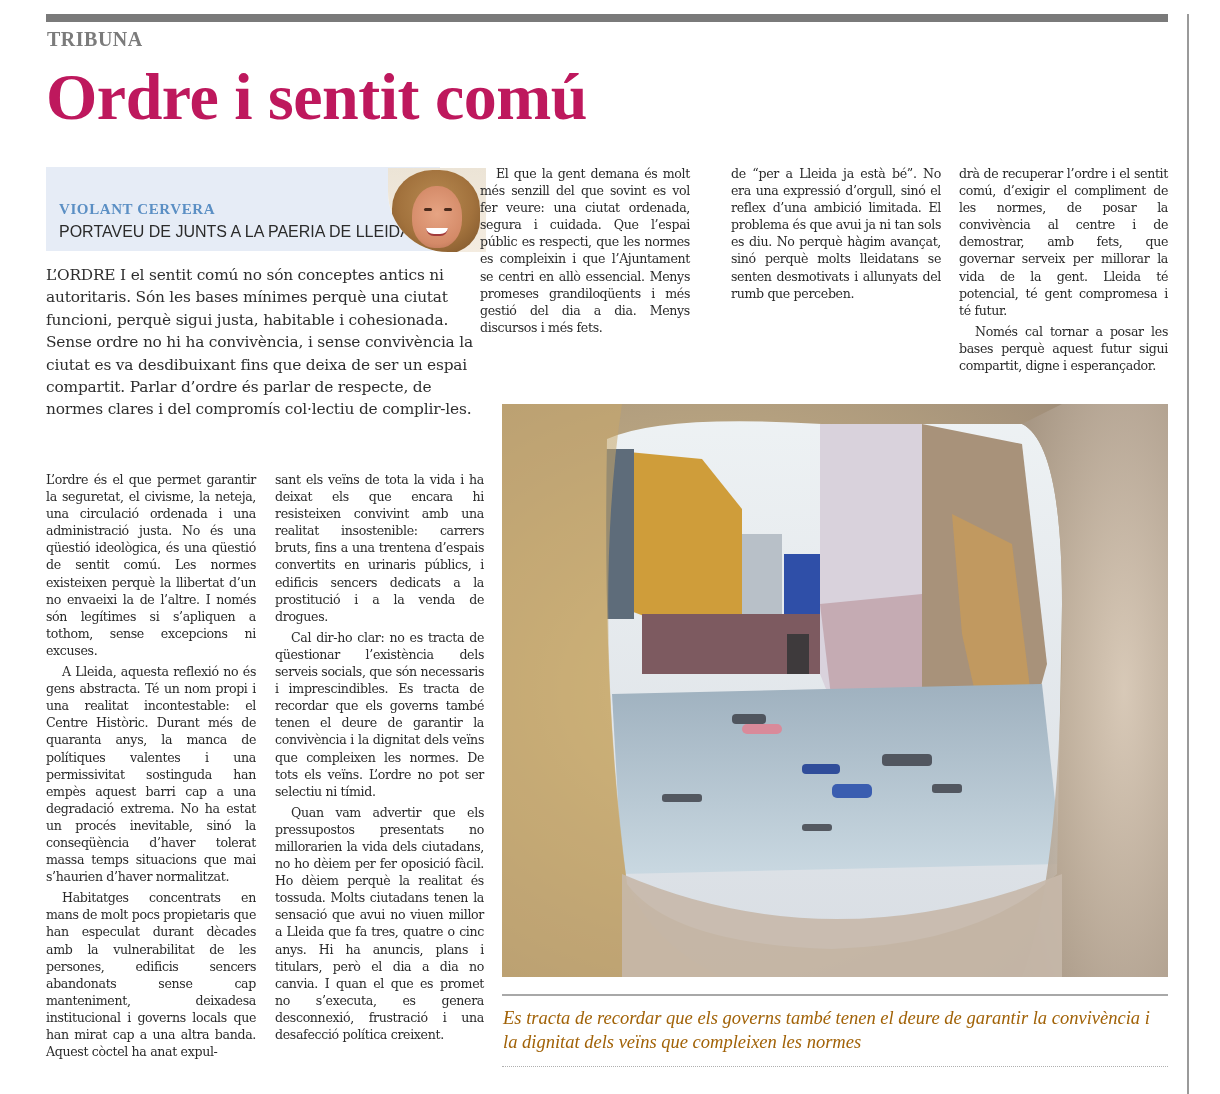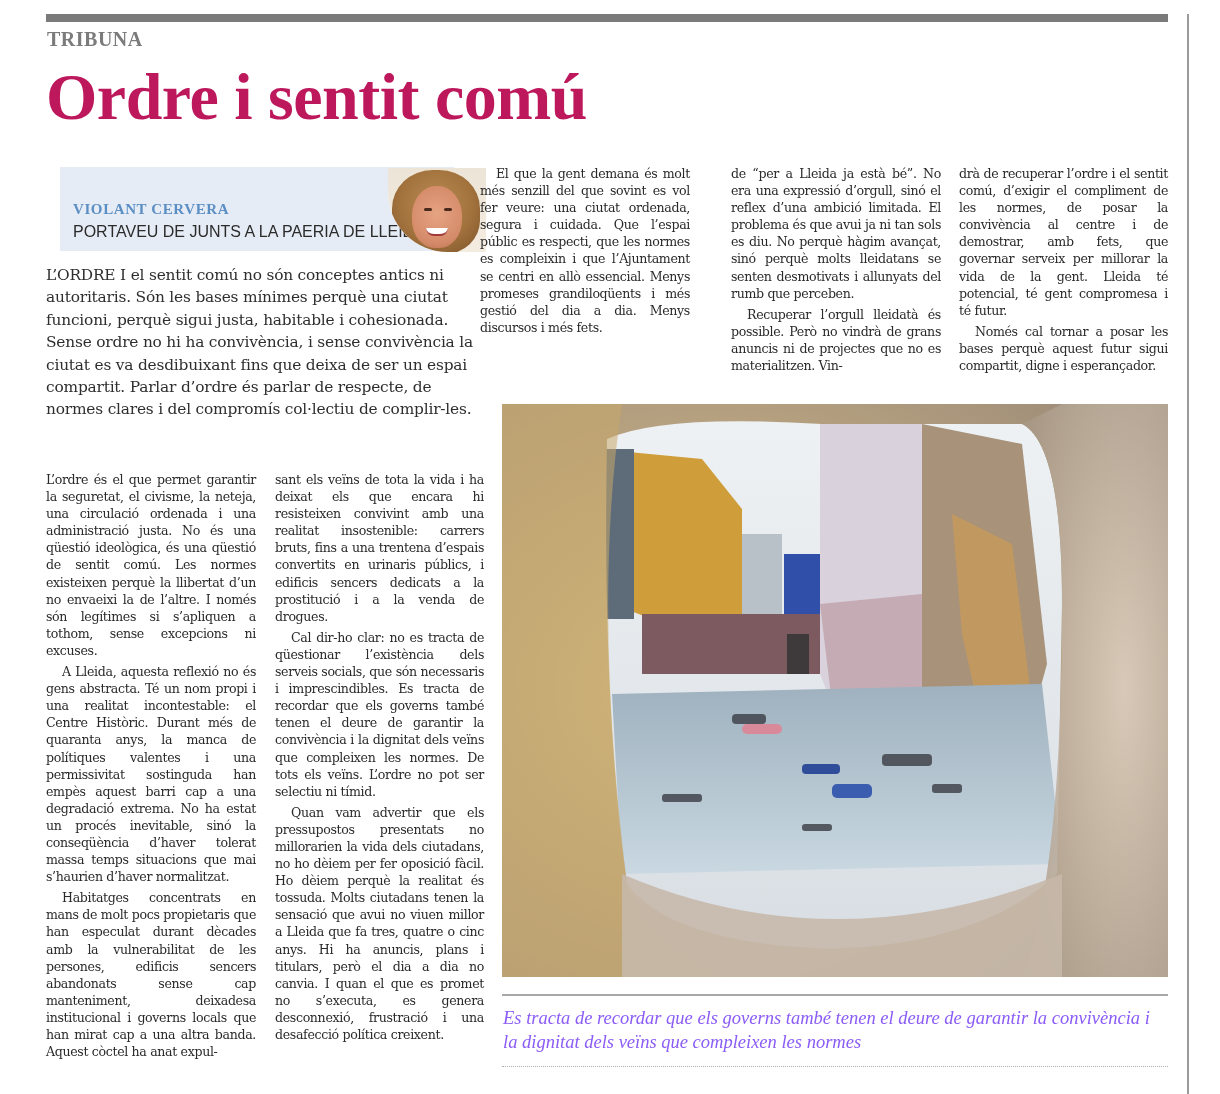--- a/index.html
+++ b/index.html
@@ -5,42 +5,42 @@
   * { box-sizing: border-box; margin: 0; padding: 0; }
   html, body { width: 1220px; height: 1094px; background: #ffffff; overflow: hidden; }
   body { position: relative; font-family: "DejaVu Serif", "Liberation Serif", serif; color: #2a2a2a; }
 
   .top-rule { position: absolute; left: 46px; top: 14px; width: 1122px; height: 8px; background: #7a7a7a; }
   .right-rule { position: absolute; left: 1187px; top: 14px; width: 2px; height: 1080px; background: #9a9a9a; }
 
   .section-label { position: absolute; left: 47px; top: 28px; font-family: "Liberation Serif", serif; font-weight: bold; font-size: 20px; letter-spacing: 0.5px; color: #7b7b7b; }
   .headline { position: absolute; left: 46px; top: 64px; font-family: "Liberation Serif", serif; font-size: 66px; color: #be185d; letter-spacing: -0.5px; line-height: 1; }
 
-  .byline { position: absolute; left: 60px; top: 167px; width: 394px; height: 84px; background: #e6ecf6; }
+  .byline { position: absolute; left: 46px; top: 167px; width: 394px; height: 84px; background: #e6ecf6; }
   .byline .name { position: absolute; left: 13px; top: 34px; font-family: "Liberation Serif", serif; font-weight: bold; font-size: 15px; letter-spacing: 0.6px; color: #5b8fc4; }
   .byline .role { position: absolute; left: 13px; top: 56px; font-family: "Liberation Sans", sans-serif; font-size: 16px; color: #2b2b2b; }
   .portrait { position: absolute; left: 388px; top: 168px; width: 98px; height: 84px; overflow: hidden; border-radius: 0 0 0 60px; background: #fff; }
   .portrait .bg { position: absolute; inset: 0; background: linear-gradient(180deg,#ece4d6,#f4ece0); }
   .portrait .hair { position: absolute; left: 4px; top: 2px; width: 88px; height: 84px; border-radius: 46% 46% 40% 40%; background: radial-gradient(circle at 50% 40%, #b88b52 0%, #a2723d 55%, #7a5228 100%); }
   .portrait .face { position: absolute; left: 24px; top: 18px; width: 50px; height: 62px; border-radius: 48% 48% 45% 45%; background: radial-gradient(circle at 50% 45%, #e6a483 0%, #d48a68 70%, #b56f52 100%); }
   .portrait .smile { position: absolute; left: 38px; top: 60px; width: 22px; height: 8px; border-radius: 0 0 12px 12px; background: #fff; border-bottom: 2px solid #a23a3a; }
   .portrait .eye { position: absolute; top: 40px; width: 8px; height: 3px; background: #4a2a1c; border-radius: 3px; }
 
   .lead { position: absolute; left: 46px; top: 264px; width: 438px; font-family: "DejaVu Serif", serif; font-size: 15.4px; line-height: 22.4px; color: #2e2e2e; letter-spacing: -0.2px; }
 
   .col { position: absolute; font-family: "DejaVu Serif", serif; font-size: 12.6px; line-height: 17.1px; color: #2a2a2a; text-align: justify; letter-spacing: -0.35px; }
   .col p { text-indent: 0; }
   .col p + p { text-indent: 16px; margin-top: 4px; }
   .col p.cont { text-indent: 0; }
 
   .photo { position: absolute; left: 502px; top: 404px; width: 666px; height: 573px; overflow: hidden; background: #cfd4d8; }
   .photo svg { display: block; }
 
   .pull-rule-top { position: absolute; left: 502px; top: 994px; width: 666px; height: 2px; background: #a8a8a8; }
-  .pullquote { position: absolute; left: 503px; top: 1006px; width: 660px; font-family: "Liberation Serif", serif; font-style: italic; font-size: 18.5px; line-height: 24px; color: #8b5cf6; }
+  .pullquote { position: absolute; left: 503px; top: 1006px; width: 660px; font-family: "Liberation Serif", serif; font-style: italic; font-size: 18.5px; line-height: 24px; color: #a16207; }
   .pull-rule-bottom { position: absolute; left: 502px; top: 1066px; width: 666px; border-top: 1px dotted #b0b0b0; }
 </style>
 </head>
 <body>
 
 <div class="top-rule"></div>
 <div class="right-rule"></div>
 
 <div class="section-label">TRIBUNA</div>
 <h1 class="headline">Ordre i sentit comú</h1>
@@ -71,21 +71,20 @@
   <p>Cal dir-ho clar: no es tracta de qüestionar l’existència dels serveis socials, que són necessaris i imprescindibles. Es tracta de recordar que els governs també tenen el deure de garantir la convivència i la dignitat dels veïns que compleixen les normes. De tots els veïns. L’ordre no pot ser selectiu ni tímid.</p>
   <p>Quan vam advertir que els pressupostos presentats no millorarien la vida dels ciutadans, no ho dèiem per fer oposició fàcil. Ho dèiem perquè la realitat és tossuda. Molts ciutadans tenen la sensació que avui no viuen millor a Lleida que fa tres, quatre o cinc anys. Hi ha anuncis, plans i titulars, però el dia a dia no canvia. I quan el que es promet no s’executa, es genera desconnexió, frustració i una desafecció política creixent.</p>
 </div>
 
 <div class="col" style="left:480px; top:165px; width:210px;">
   <p style="text-indent:16px">El que la gent demana és molt més senzill del que sovint es vol fer veure: una ciutat ordenada, segura i cuidada. Que l’espai públic es respecti, que les normes es compleixin i que l’Ajuntament se centri en allò essencial. Menys promeses grandiloqüents i més gestió del dia a dia. Menys discursos i més fets.</p>
 </div>
 
 <div class="col" style="left:731px; top:165px; width:210px;">
   <p class="cont">de “per a Lleida ja està bé”. No era una expressió d’orgull, sinó el reflex d’una ambició limitada. El problema és que avui ja ni tan sols es diu. No perquè hàgim avançat, sinó perquè molts lleidatans se senten desmotivats i allunyats del rumb que perceben.</p>
-  <p>Recuperar l’orgull lleidatà és possible. Però no vindrà de grans anuncis ni de projectes que no es materialitzen. Vin-</p>
 </div>
 
 <div class="col" style="left:959px; top:165px; width:209px;">
   <p class="cont">drà de recuperar l’ordre i el sentit comú, d’exigir el compliment de les normes, de posar la convivència al centre i de demostrar, amb fets, que governar serveix per millorar la vida de la gent. Lleida té potencial, té gent compromesa i té futur.</p>
   <p>Només cal tornar a posar les bases perquè aquest futur sigui compartit, digne i esperançador.</p>
 </div>
 
 <div class="photo">
   <svg width="666" height="573" viewBox="0 0 666 573" xmlns="http://www.w3.org/2000/svg">
     <defs>

